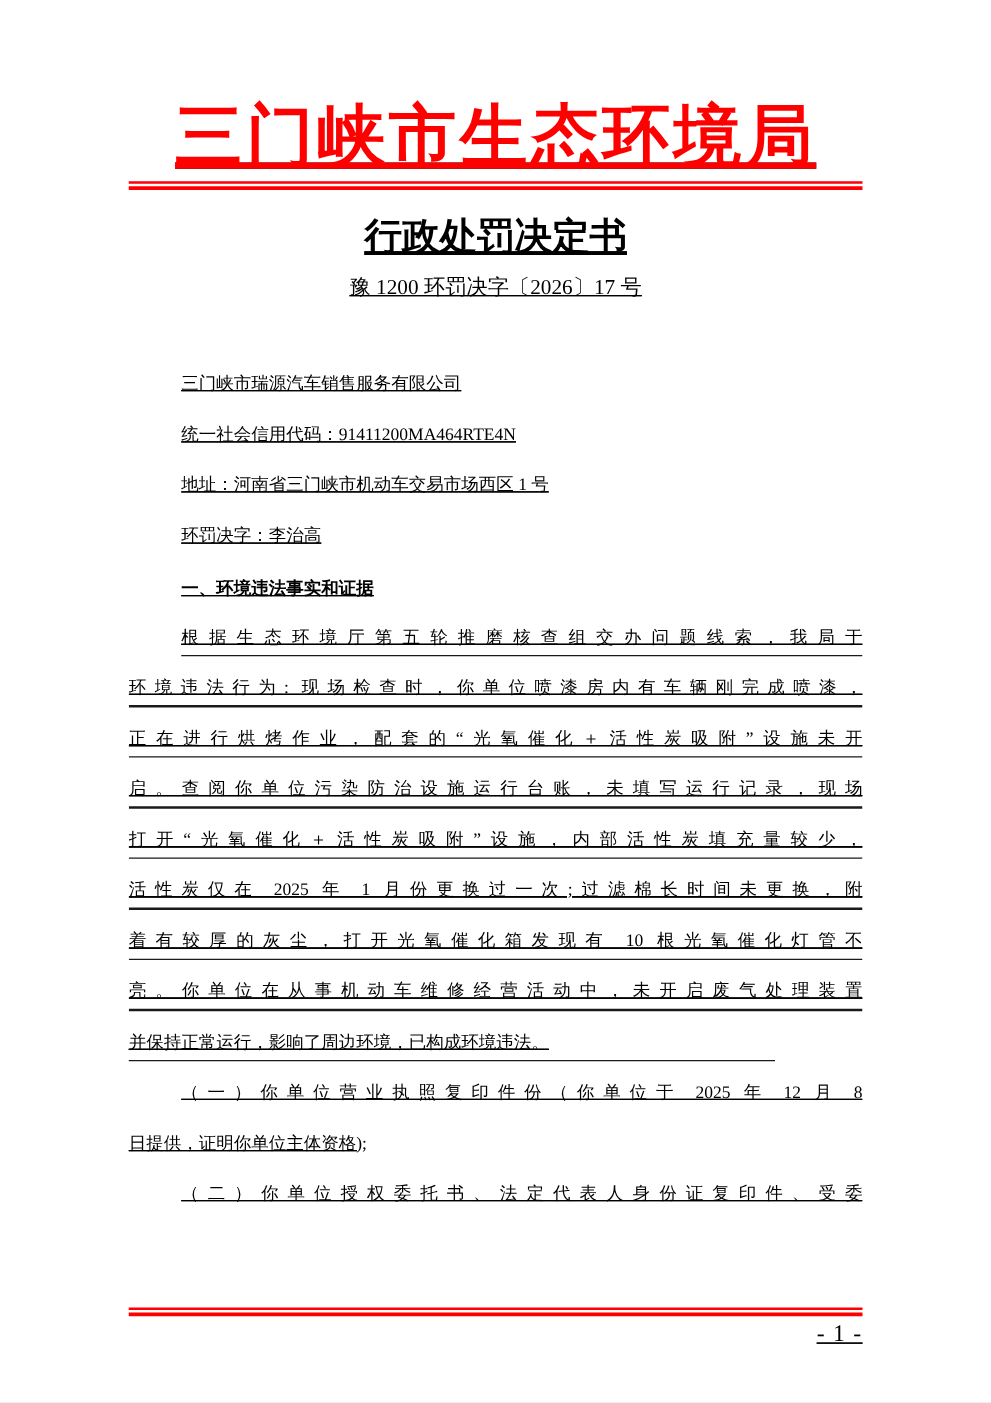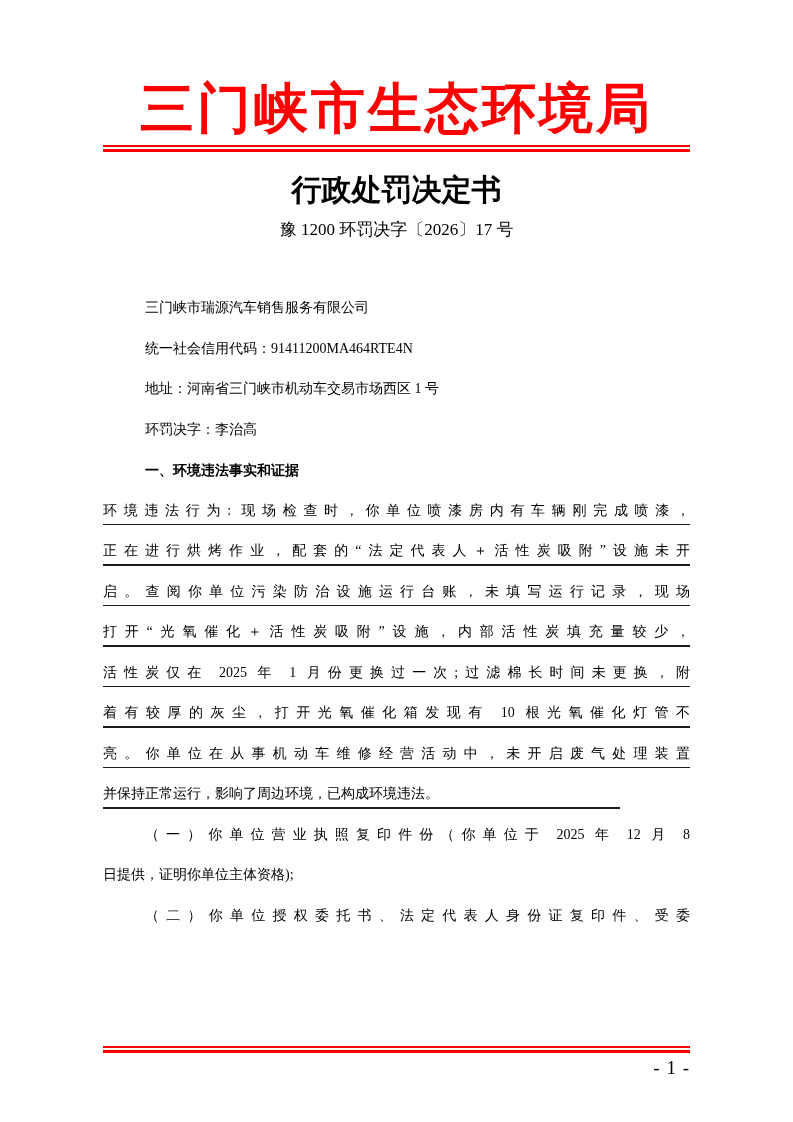--- a/index.html
+++ b/index.html
@@ -1,15 +1,15 @@
 <!DOCTYPE html>
 <html><head>
 <meta charset="utf-8">
 <style>
-  * { margin: 0; padding: 0; box-sizing: border-box; }
+  * { margin: 0; padding: 0; box-sizing: border-box; text-decoration: underline; }
   html, body { background: #e8e8e8; }
   .page {
     position: relative;
     width: 793px;
     height: 1122px;
     margin: 0 auto;
     background: #ffffff;
     overflow: hidden;
     font-family: "Liberation Serif", "DejaVu Serif", serif;
     color: #000000;
@@ -111,26 +111,30 @@
     <div class="doc-number">豫 1200 环罚决字〔2026〕17 号</div>
   </div>
 
   <div class="body-text">
     <div class="line indent">三门峡市瑞源汽车销售服务有限公司</div>
     <div class="line indent">统一社会信用代码：91411200MA464RTE4N</div>
     <div class="line indent">地址：河南省三门峡市机动车交易市场西区 1 号</div>
     <div class="line indent">环罚决字：李治高</div>
     <div class="line indent heading">一、环境违法事实和证据</div>
 
+    <div class="line indent fill">
+      <span>根据生态环境厅第五轮推磨核查组交办问题线索，我局于</span>
+      <span class="rule from-indent"></span>
+    </div>
     <div class="line fill">
       <span>环境违法行为: 现场检查时，你单位喷漆房内有车辆刚完成喷漆，</span>
       <span class="rule full"></span>
     </div>
     <div class="line fill">
-      <span>正在进行烘烤作业，配套的“法定代表人＋活性炭吸附”设施未开</span>
+      <span>正在进行烘烤作业，配套的“光氧催化＋活性炭吸附”设施未开</span>
       <span class="rule full"></span>
     </div>
     <div class="line fill">
       <span>启。查阅你单位污染防治设施运行台账，未填写运行记录，现场</span>
       <span class="rule full"></span>
     </div>
     <div class="line fill">
       <span>打开“光氧催化＋活性炭吸附”设施，内部活性炭填充量较少，</span>
       <span class="rule full"></span>
     </div>

